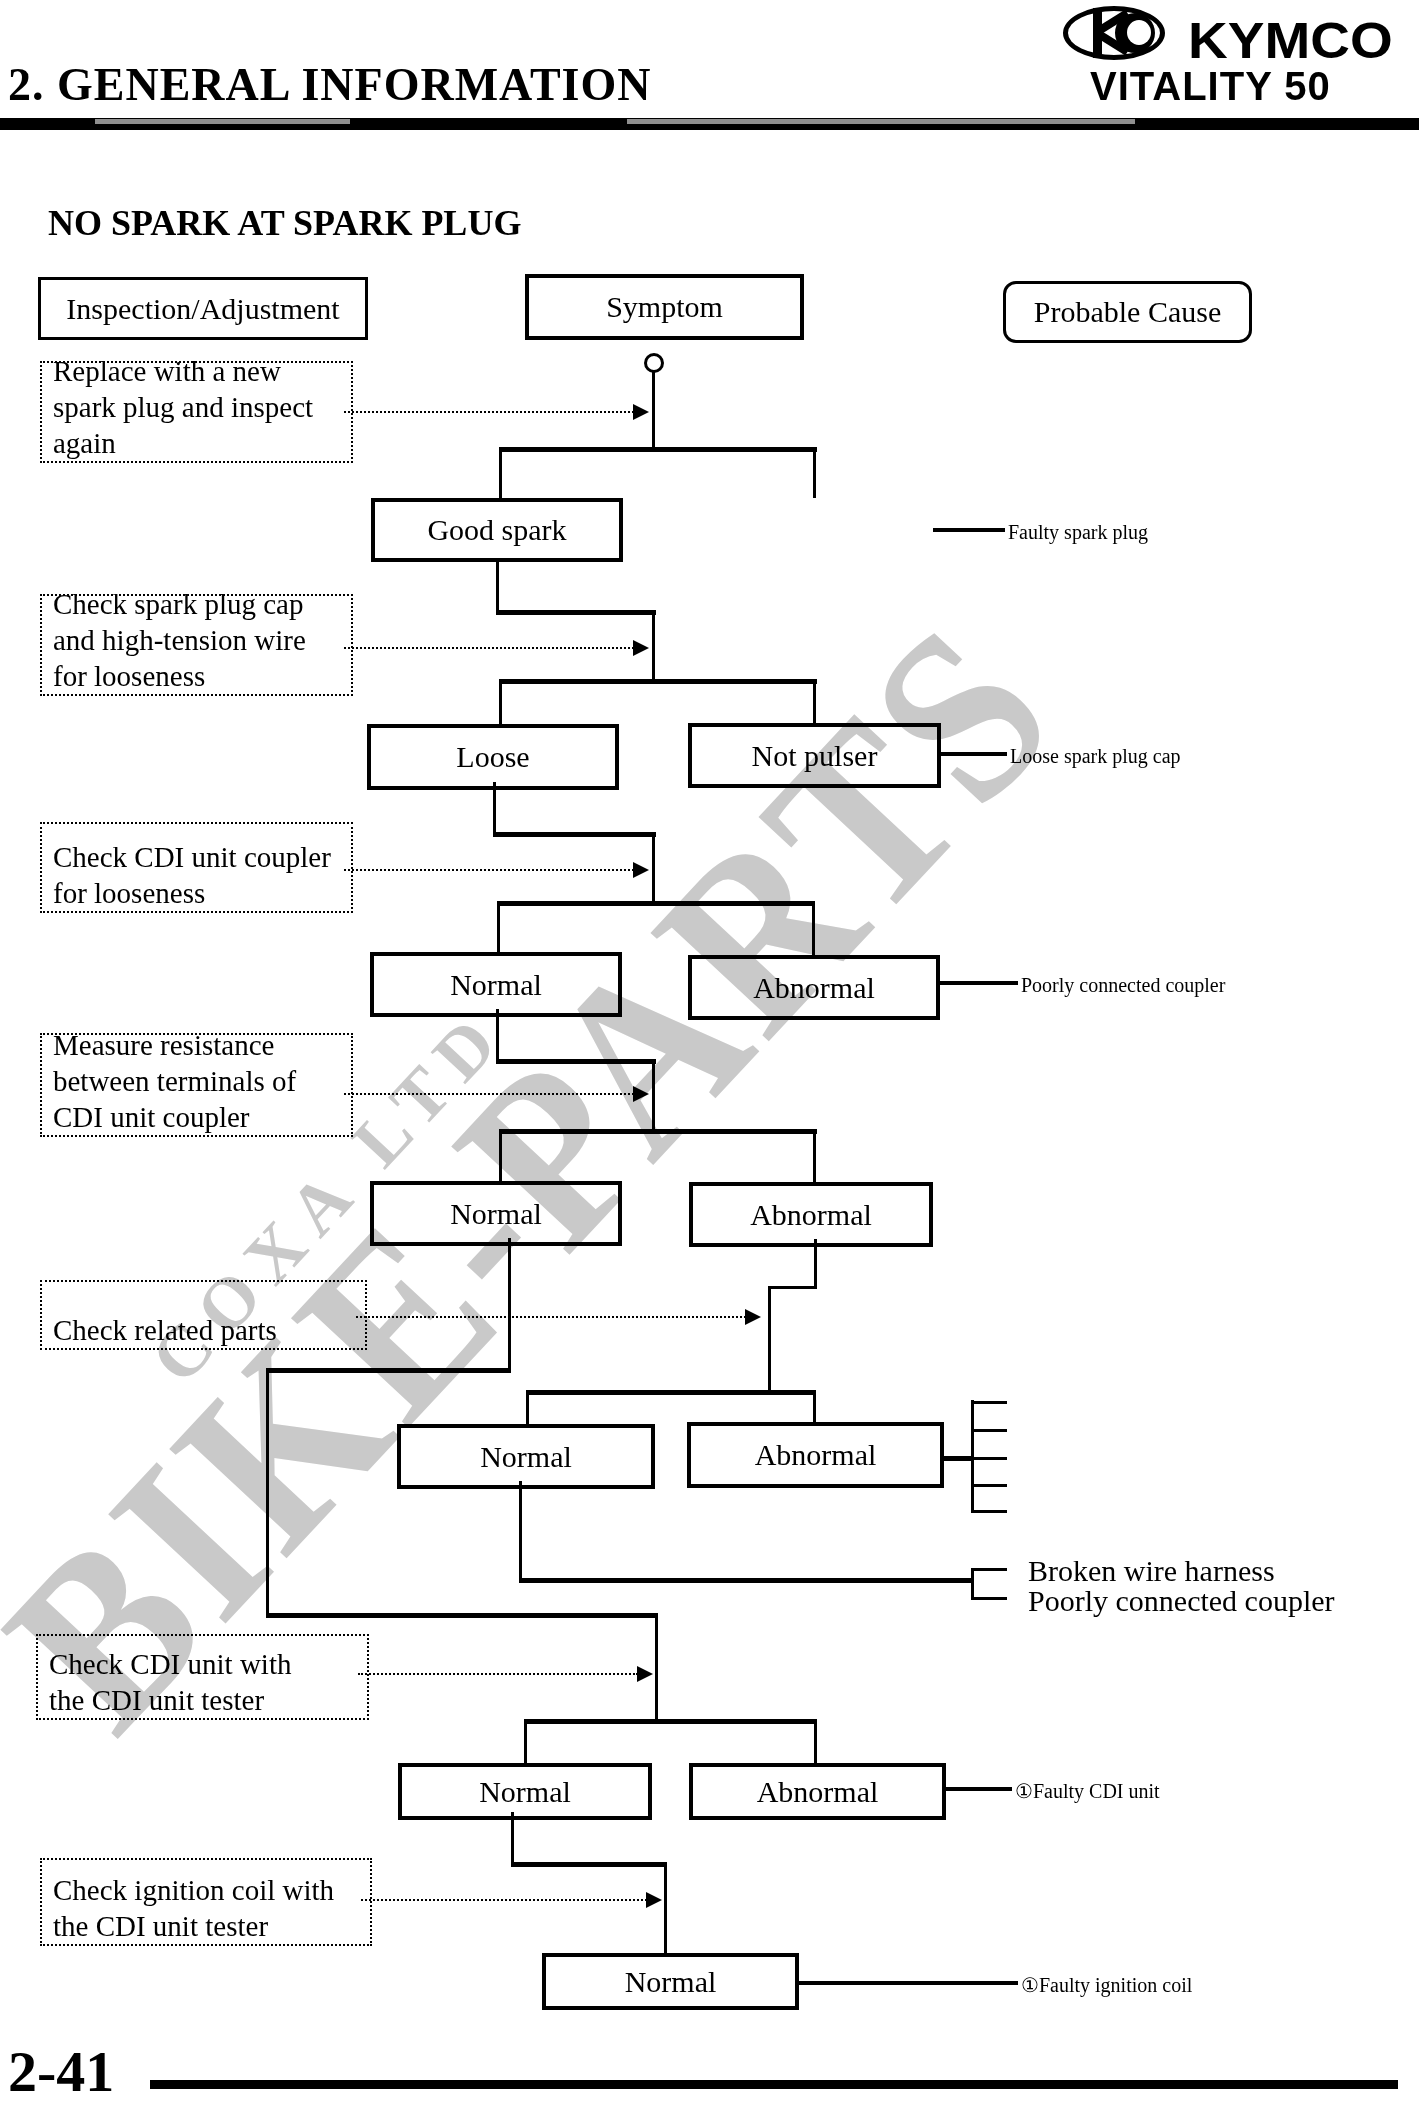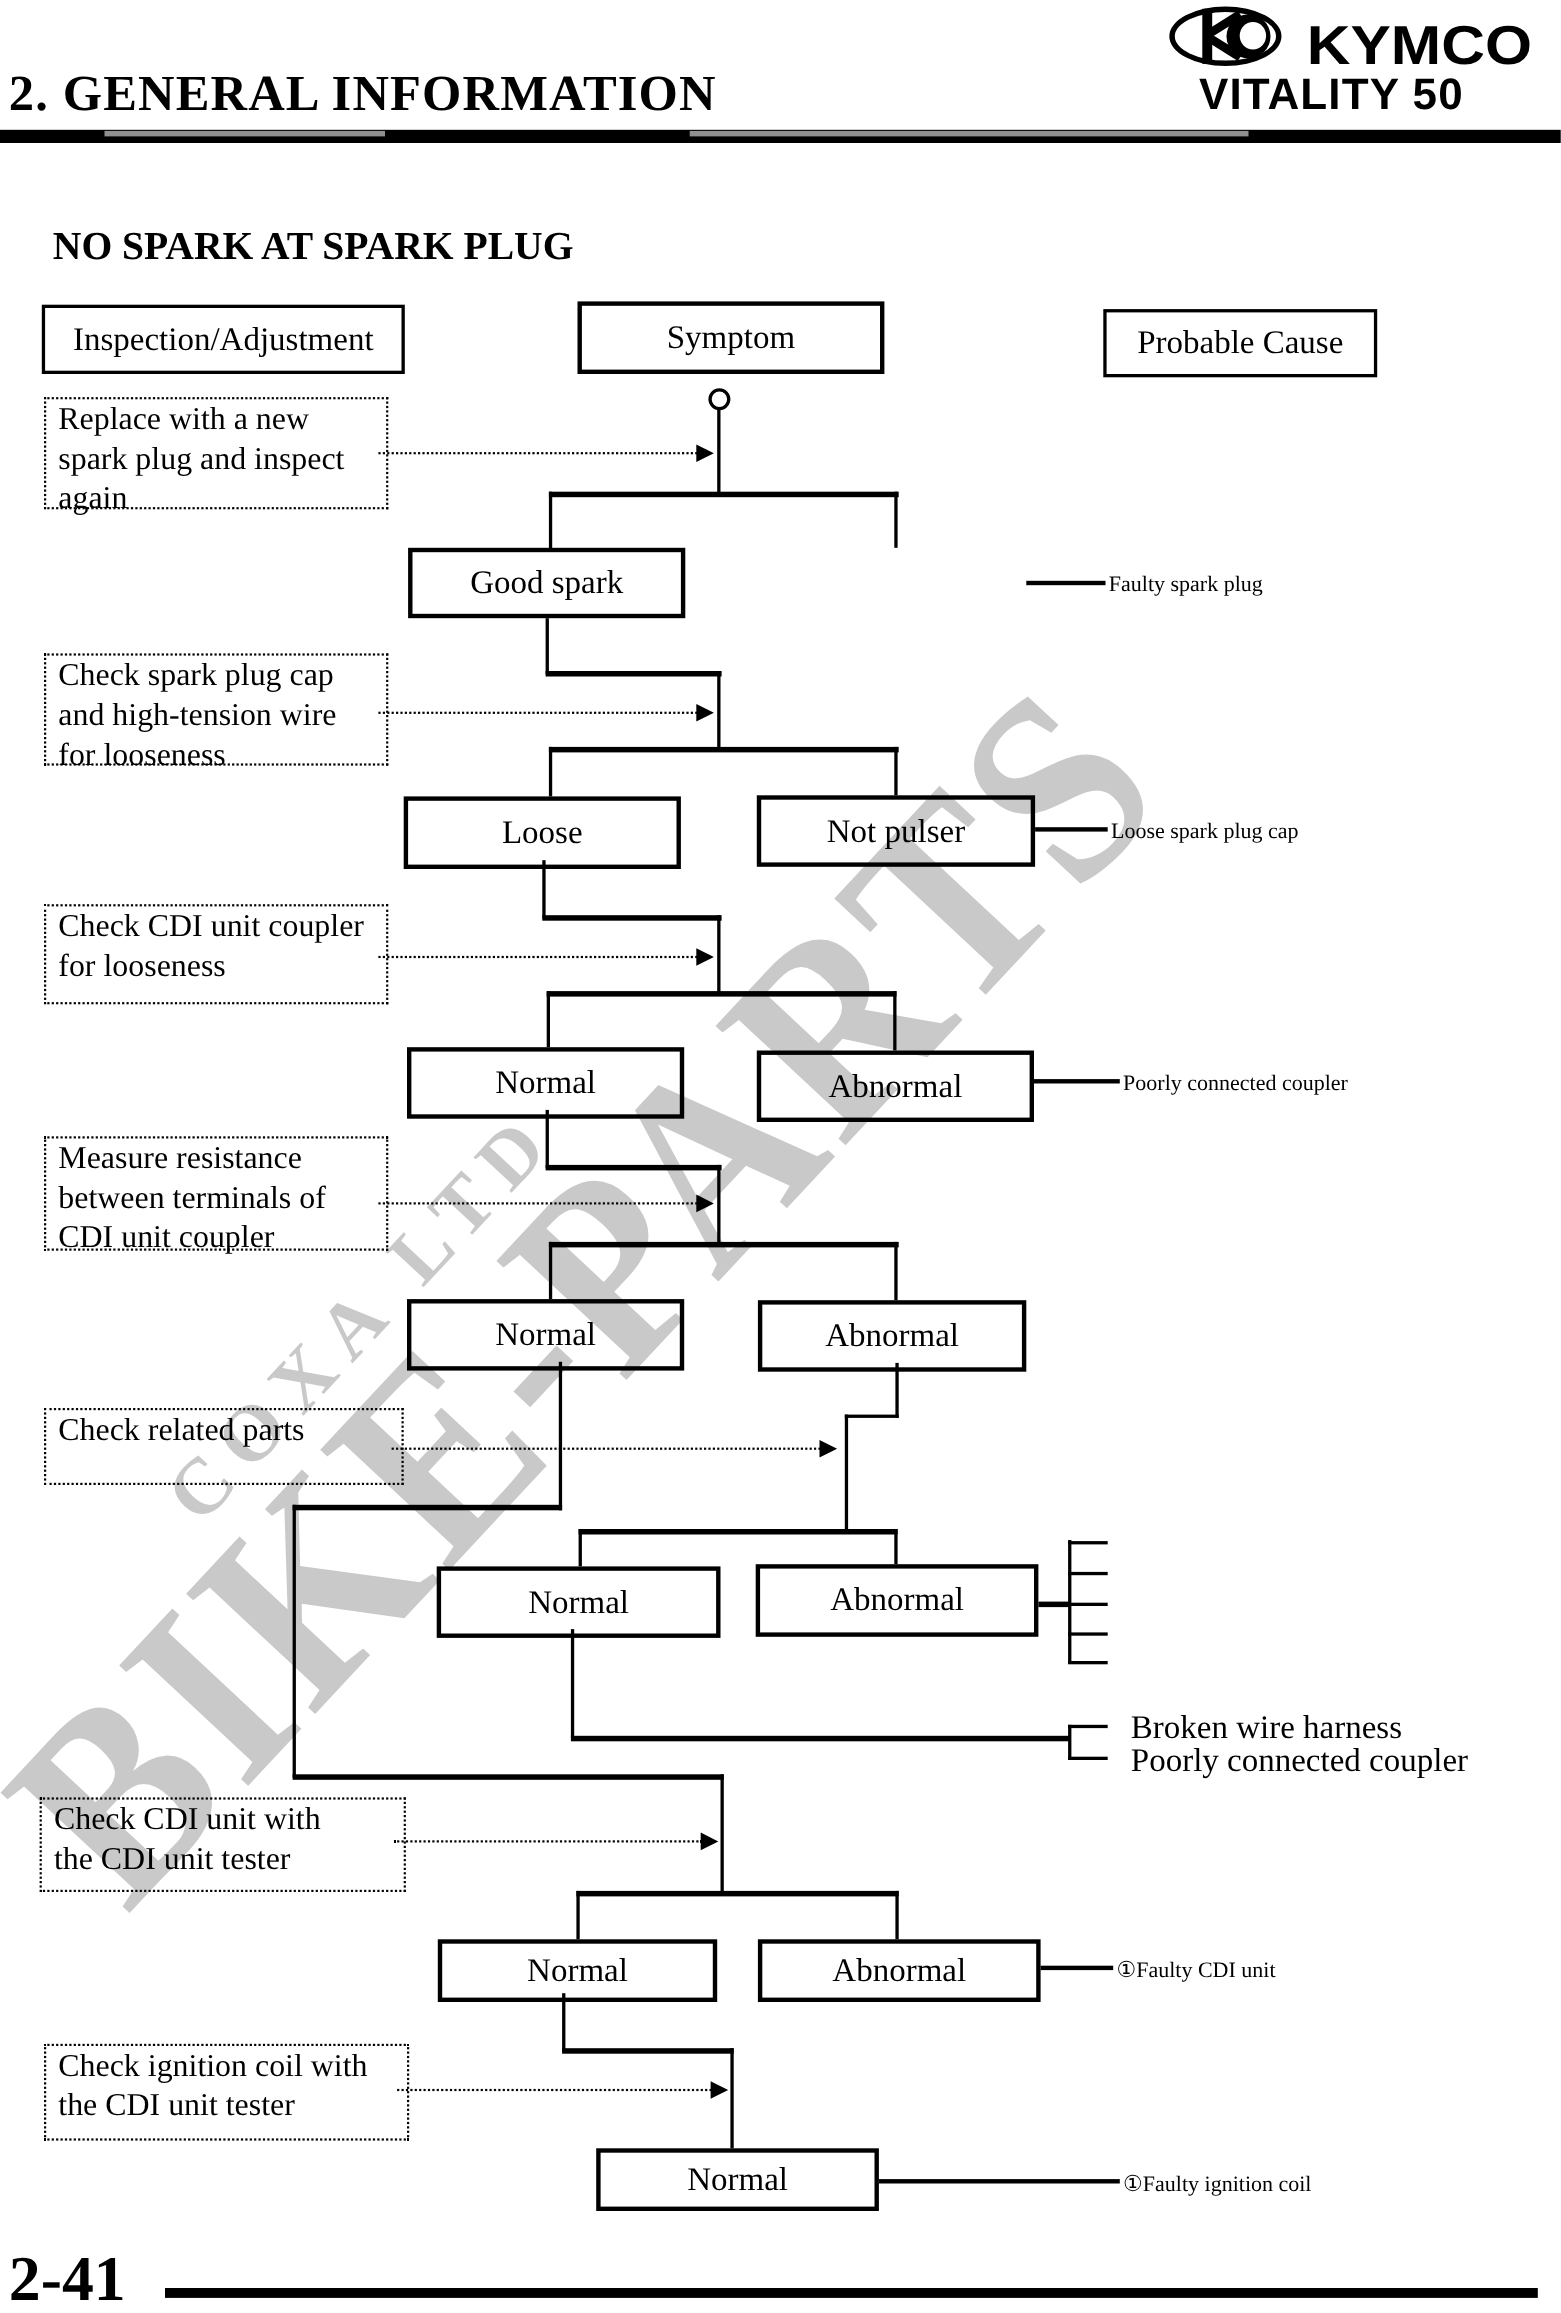--- a/index.html
+++ b/index.html
@@ -10,21 +10,21 @@
       transform-origin:0 50%;font-family:"Liberation Serif",serif;}
   
   .vl{position:absolute;background:#000;width:3px;z-index:2;}
   .hl{position:absolute;background:#000;height:5px;z-index:2;}
   .thin{height:3px;}
   
   .fbox{position:absolute;border:4px solid #000;display:flex;align-items:center;justify-content:center;
         font-size:30px;z-index:3;background:transparent;white-space:nowrap;}
   .hdrbox{position:absolute;border:3px solid #000;display:flex;align-items:center;justify-content:center;
         font-size:30px;z-index:3;}
-  .dbox{position:absolute;border:2px dotted #000;display:flex;flex-direction:column;justify-content:flex-start;
+  .dbox{position:absolute;border:2px dotted #000;display:flex;flex-direction:column;justify-content:flex-end;
         font-size:29px;line-height:36px;padding-left:11px;z-index:3;}
   .cause{position:absolute;font-size:20px;white-space:nowrap;transform:translateY(-50%);z-index:3;}
   .clist{position:absolute;font-size:30px;line-height:28px;white-space:nowrap;z-index:3;}
   .clist2{position:absolute;font-size:30px;line-height:30px;white-space:nowrap;z-index:3;}
   
   .darrow{position:absolute;z-index:2;}
   .darrow .dline{position:absolute;left:0;top:7px;border-top:2px dotted #000;width:100%;}
   .darrow .tri{position:absolute;right:-15px;top:0;width:0;height:0;
                border-top:8px solid transparent;border-bottom:8px solid transparent;border-left:16px solid #000;}
   
@@ -67,21 +67,21 @@
   <div id="brand">KYMCO</div>
   <div id="model">VITALITY 50</div>
   <div class="hl" style="left:0;top:118px;width:1419px;height:12px;"></div>
   <div class="grayseg" style="left:95px;top:119px;width:255px;"></div>
   <div class="grayseg" style="left:627px;top:119px;width:508px;"></div>
 
   <div id="ptitle">NO SPARK AT SPARK PLUG</div>
 
   <div class="hdrbox" style="left:38px;top:277px;width:324px;height:57px;font-family:Liberation Serif, serif;">Inspection/Adjustment</div>
   <div class="hdrbox" style="left:525px;top:274px;width:271px;height:58px;border-width:4px;">Symptom</div>
-  <div class="hdrbox" style="left:1003px;top:281px;width:243px;height:56px;">Probable Cause</div>
+  <div class="hdrbox" style="left:1003px;top:281px;width:243px;height:56px;border-radius:13px;">Probable Cause</div>
 
   <div class="circle" style="left:644px;top:353px;"></div>
   <div class="vl" style="left:652px;top:371px;height:80px;"></div>
 
   <div class="dbox" style="left:40px;top:361px;width:298px;height:98px;">
     <div>Replace with a new</div>
     <div>spark plug and inspect</div>
     <div>again</div>
   </div>
   <div class="dbox" style="left:40px;top:594px;width:298px;height:98px;">

